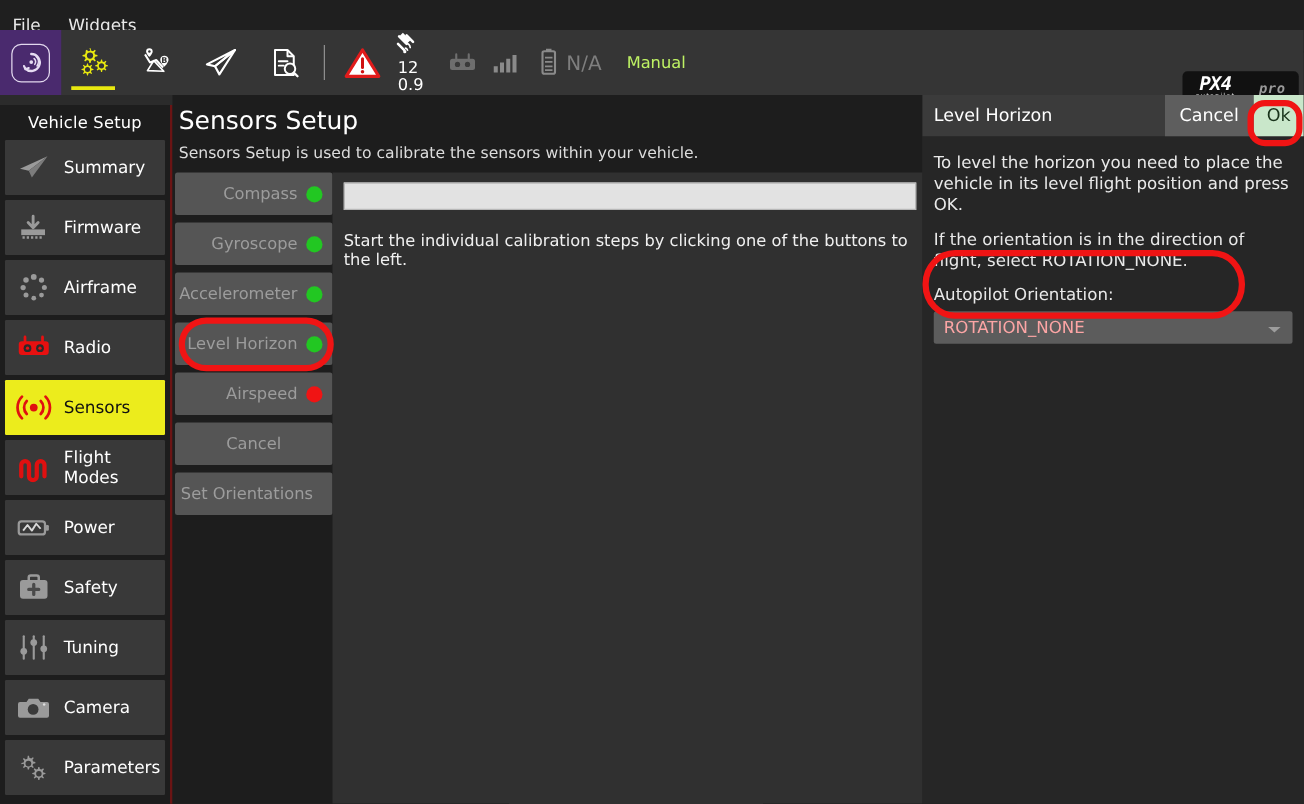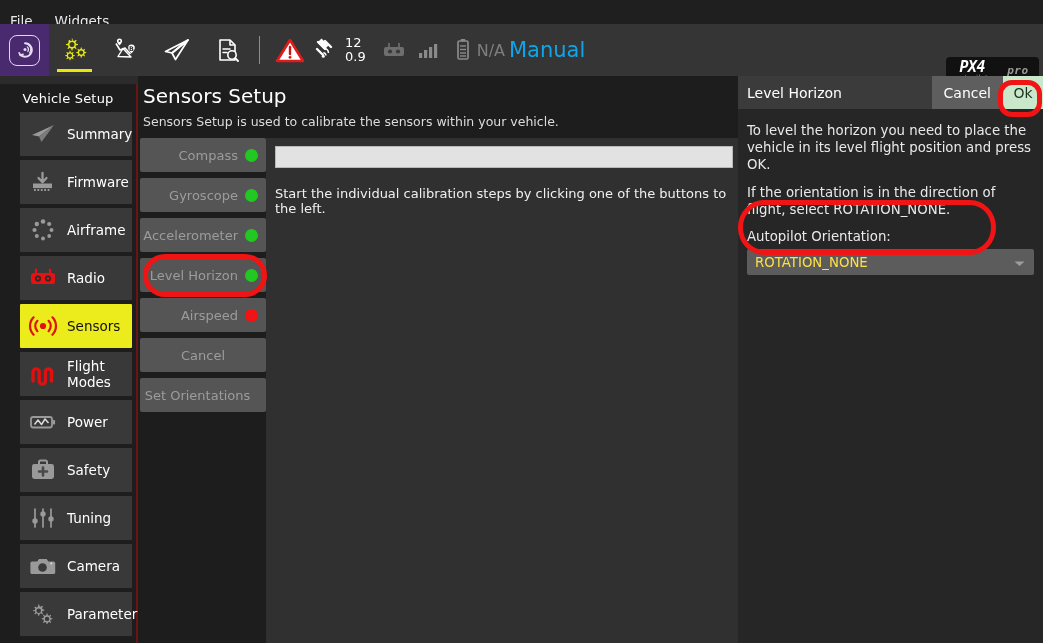--- a/index.html
+++ b/index.html
@@ -40,21 +40,21 @@
     content: ""; position: absolute; left: 8px; right: 8px; bottom: 4px;
     height: 3px; background: #e8e80f;
   }
   .tb-div { width: 1px; height: 28px; background: #8d8d8d; margin: 0 10px 0 6px; }
   .tb-stat { display: flex; align-items: center; height: 52px; }
   .gps-nums {
     display: flex; flex-direction: column; justify-content: center;
     color: #ffffff; font-size: 13px; line-height: 14px; margin-left: 3px;
   }
   .batt-na { color: #7e7e7e; font-size: 16px; margin-left: 5px; }
-  .mode-txt { color: #0ea5e9; font-size: 21px; margin-left: 4px; }
+  .mode-txt { color: #bef264; font-size: 13px; margin-left: 20px; }
   .px4logo {
     position: absolute; right: 4px; top: 33px; width: 93px; height: 27px;
     background: #111; border-radius: 4px; display: flex; align-items: center;
     justify-content: center; gap: 19px;
   }
   .px4-a { display: flex; flex-direction: column; align-items: center; }
   .px4-a .big {
     color: #fff; font-size: 15px; font-weight: bold; font-style: italic;
     letter-spacing: -0.5px; line-height: 13px;
     font-family: "DejaVu Sans Mono", monospace;
@@ -68,21 +68,21 @@
   
   .sidebar {
     position: absolute; left: 0; top: 84px; width: 138px; height: 567px;
     background: #1d1d1d; border-right: 2px solid #6b1414;
   }
   .sb-title {
     color: #ffffff; font-size: 13px; text-align: center;
     padding: 7px 0 6px; letter-spacing: 0.2px;
   }
   .sb-item {
-    height: 44px; margin: 0 4px 4px 20px; background: #393939;
+    height: 44px; margin: 0 4px 4px 4px; background: #393939;
     display: flex; align-items: center; padding-left: 8px; gap: 9px;
     border-radius: 1px;
   }
   .sb-item.sel { background: #ecec1c; }
   .sb-item .lbl { color: #ffffff; font-size: 13.5px; }
   .sb-item.sel .lbl { color: #111; }
   .sb-ico { width: 30px; height: 28px; display: flex; align-items: center; justify-content: center; flex: 0 0 30px; }
 
   
   .setup { position: absolute; left: 138px; top: 76px; width: 600px; height: 567px; background: #1d1d1d; }
@@ -120,21 +120,21 @@
     height: 33px; width: 40px; background: #c9e7ca; color: #18331a;
     font-size: 14px; display: flex; align-items: center; justify-content: center;
   }
   .rp-body { padding: 13px 9px 0 9px; }
   .rp-body p { color: #e9e9e9; font-size: 13.3px; line-height: 17px; margin-bottom: 11px; }
   .rp-lbl { color: #e9e9e9; font-size: 13.3px; margin-bottom: 5px; }
   .rp-select {
     height: 26px; background: #5c5c5c; display: flex; align-items: center;
     padding: 0 8px; border-radius: 2px;
   }
-  .rp-select .sv { color: #fde047; font-size: 13.3px; flex: 1; }
+  .rp-select .sv { color: #fca5a5; font-size: 13.3px; flex: 1; }
 
   
   .anno {
     position: absolute; border: 5px solid #f01414; pointer-events: none; z-index: 40;
   }
   #anno-level { left: 143px; top: 254px; width: 124px; height: 43px; border-radius: 22px/21px; }
   #anno-ok    { left: 998px; top: 80px;  width: 44px;  height: 37px; border-radius: 14px; }
   #anno-orient{ left: 738px; top: 200px; width: 258px; height: 55px; border-radius: 26px/27px; }
 </style>
 </head>
@@ -204,21 +204,21 @@
     <div class="tb-div"></div>
 
     <div class="tb-stat" style="margin-left:4px;">
       <svg width="32" height="28" viewBox="0 0 32 28">
         <path d="M16 4 L29 25 H3 Z" fill="#ffffff" stroke="#e01b1b" stroke-width="2.6" stroke-linejoin="round"></path>
         <path d="M16 11 v7" stroke="#d01111" stroke-width="2.4" stroke-linecap="round"></path>
         <circle cx="16" cy="21.3" r="1.4" fill="#d01111"></circle>
       </svg>
     </div>
 
-    <div class="tb-stat" style="margin-left:6px;">
+    <div class="tb-stat" style="margin-left:6px;flex-direction:column;">
       <svg width="30" height="28" viewBox="0 0 30 28">
         <g stroke="#ffffff" stroke-width="2.4" stroke-linecap="round">
           <path d="M6 6 L13 13"></path>
             <path d="M13 5 L19 11"></path>
             <path d="M5 13 L11 19"></path>
         </g>
         <path d="M9.5 2.5 L16.5 9.5 L13 13 L6 6 Z" fill="#ffffff"></path>
         <path d="M16.5 17a5.5 5.5 0 0 0-5-5" fill="none" stroke="#ffffff" stroke-width="1.5"></path>
         <path d="M14 19.5a3 3 0 0 0-2.7-2.7" fill="none" stroke="#ffffff" stroke-width="1.4"></path>
         <circle cx="11.3" cy="20.3" r="1.5" fill="#ffffff"></circle>

